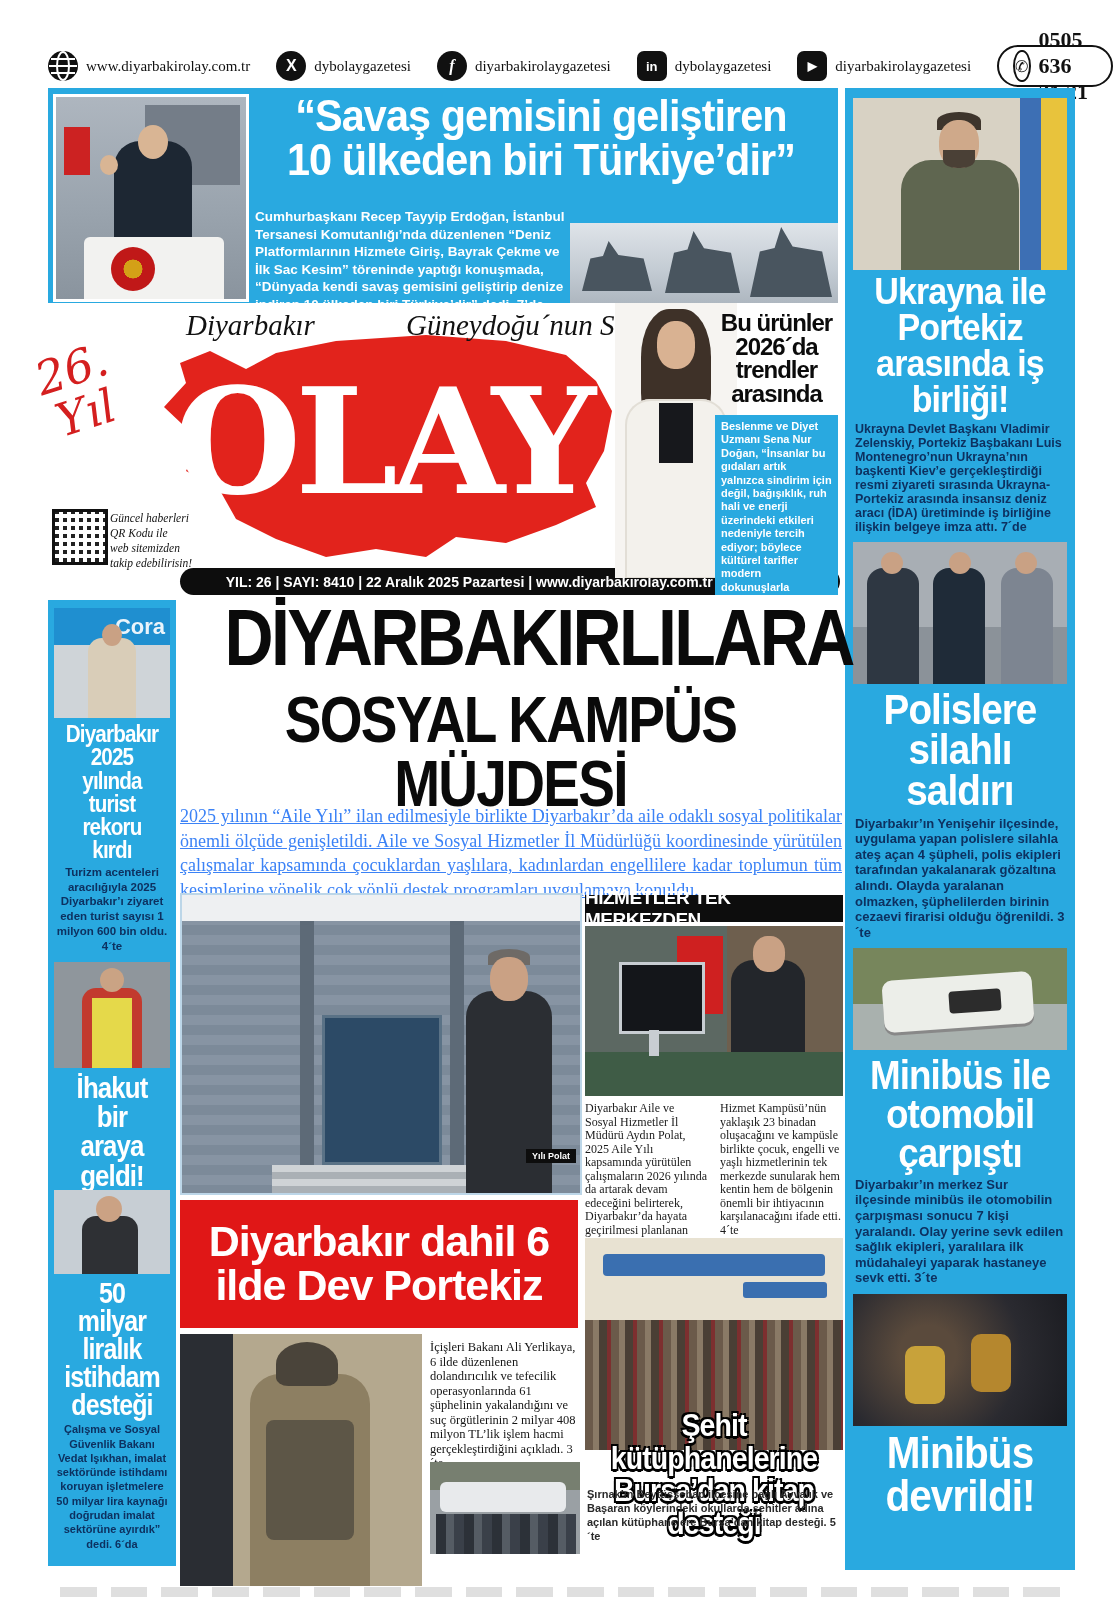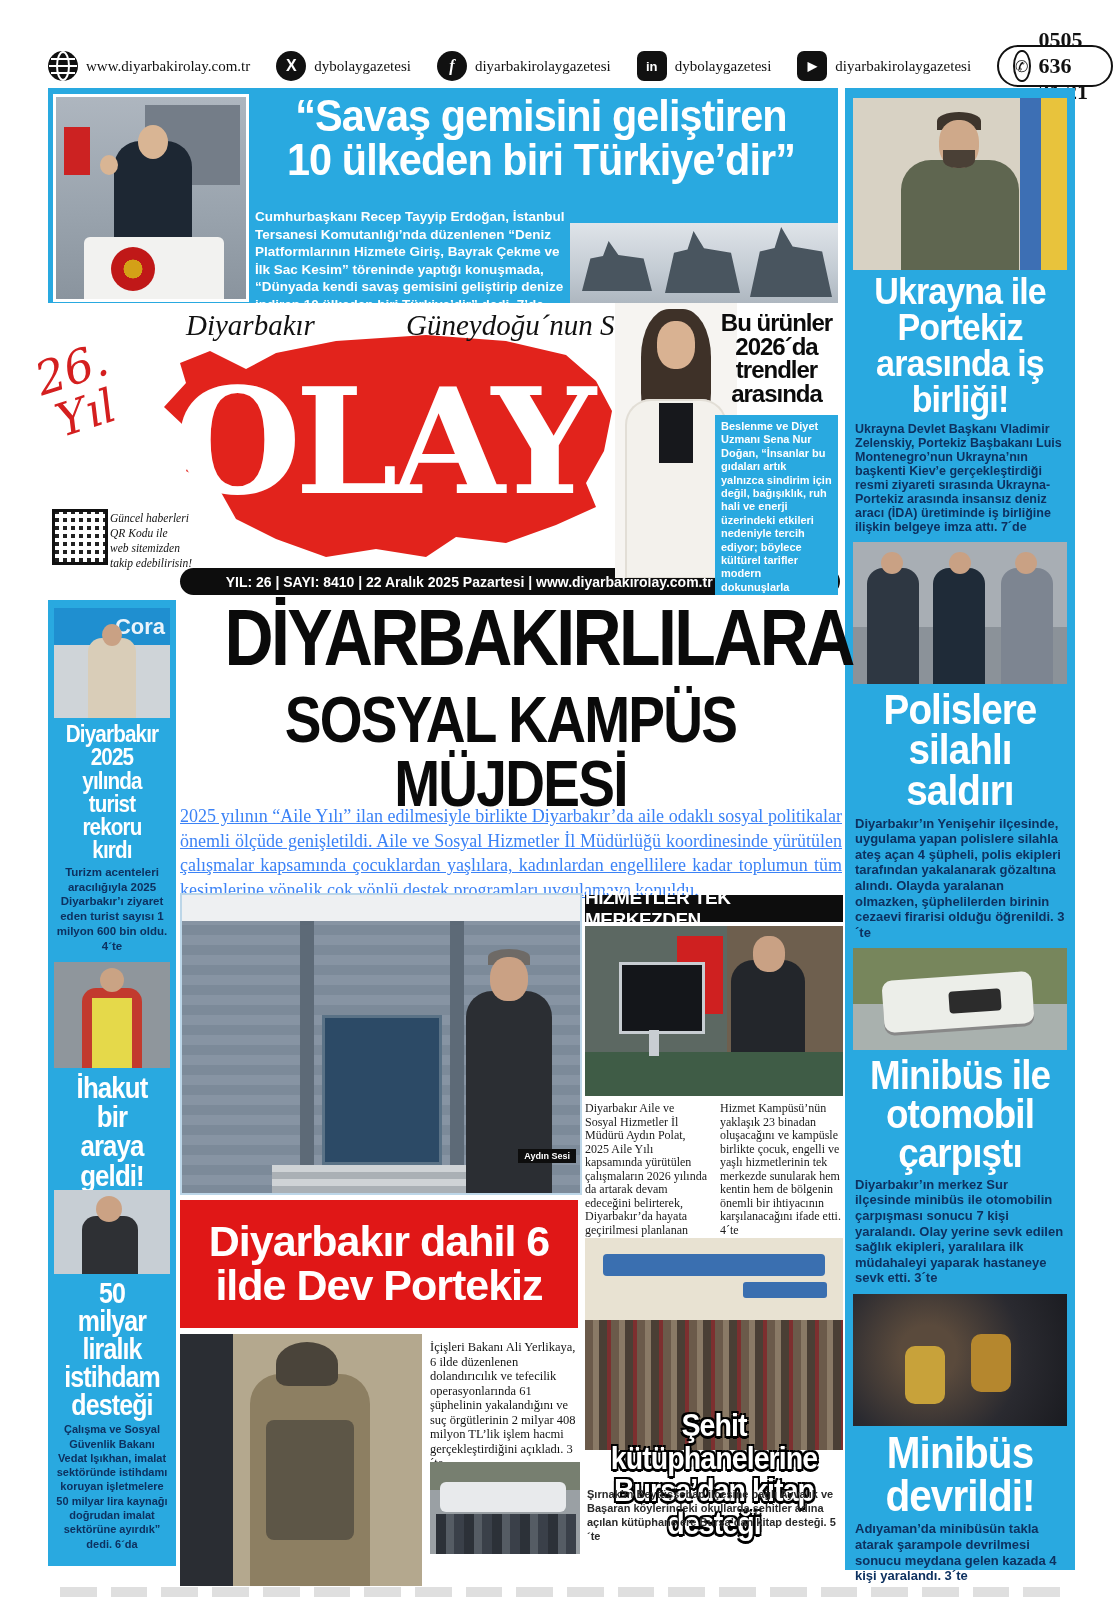--- a/index.html
+++ b/index.html
@@ -261,21 +261,20 @@
           <div class="win"></div>
       </div>
       <div class="whead cond92" style="font-size:40px;margin-top:6px;">Minibüs ile otomobil çarpıştı</div>
       <div class="bluebody rc-body" style="font-size:13px;line-height:1.2;">Diyarbakır’ın merkez Sur ilçesinde minibüs ile otomobilin çarpışması sonucu 7 kişi yaralandı. Olay yerine sevk edilen sağlık ekipleri, yaralılara ilk müdahaleyi yaparak hastaneye sevk etti. 3´te</div>
 
       <div class="ph ph-night">
         <div class="v1"></div>
           <div class="v2"></div>
       </div>
       <div class="whead cond92" style="font-size:44px;margin-top:6px;">Minibüs devrildi!</div>
-      <div class="bluebody rc-body" style="font-size:13px;line-height:1.2;">Adıyaman’da minibüsün takla atarak şarampole devrilmesi sonucu meydana gelen kazada 4 kişi yaralandı. 3´te</div>
     </div>
   </div>
 
   <div class="masthead">
     <div class="yil preline">26.
 Yıl</div>
     <div class="mapwrap">
       <svg width="520" height="270" viewBox="0 0 520 270">
         <path fill="#e2231c" d="M38,96 L60,72 L54,52 L84,40 L120,58 L150,42 L210,30 L300,24 L380,30 L440,44 L470,70 L486,100 L478,140 L460,172 L470,196 L430,214 L380,232 L330,226 L300,246 L250,238 L200,246 L150,228 L110,208 L92,176 L60,160 L74,130 Z"></path>
         <text x="256" y="182" text-anchor="middle" font-family="DejaVu Serif, serif" font-weight="bold" font-size="146" letter-spacing="-6" fill="#ffffff">OLAY</text>
@@ -335,21 +334,21 @@
 
   <div class="ph ph-building">
     <div class="roof"></div>
     <div class="col1"></div>
       <div class="col2"></div>
     <div class="door"></div>
       <div class="steps"></div>
     <div class="man"></div>
       <div class="mhair"></div>
       <div class="mhd"></div>
-    <div class="cap">Aydın Sesi</div>
+    <div class="cap">Yılı Polat</div>
   </div>
 
   <div class="svcbar">HİZMETLER TEK MERKEZDEN</div>
   <div class="ph ph-desk">
     <div class="flag"></div>
       <div class="man"></div>
       <div class="hd"></div>
     <div class="desk"></div>
       <div class="mon"></div>
       <div class="stand"></div>

